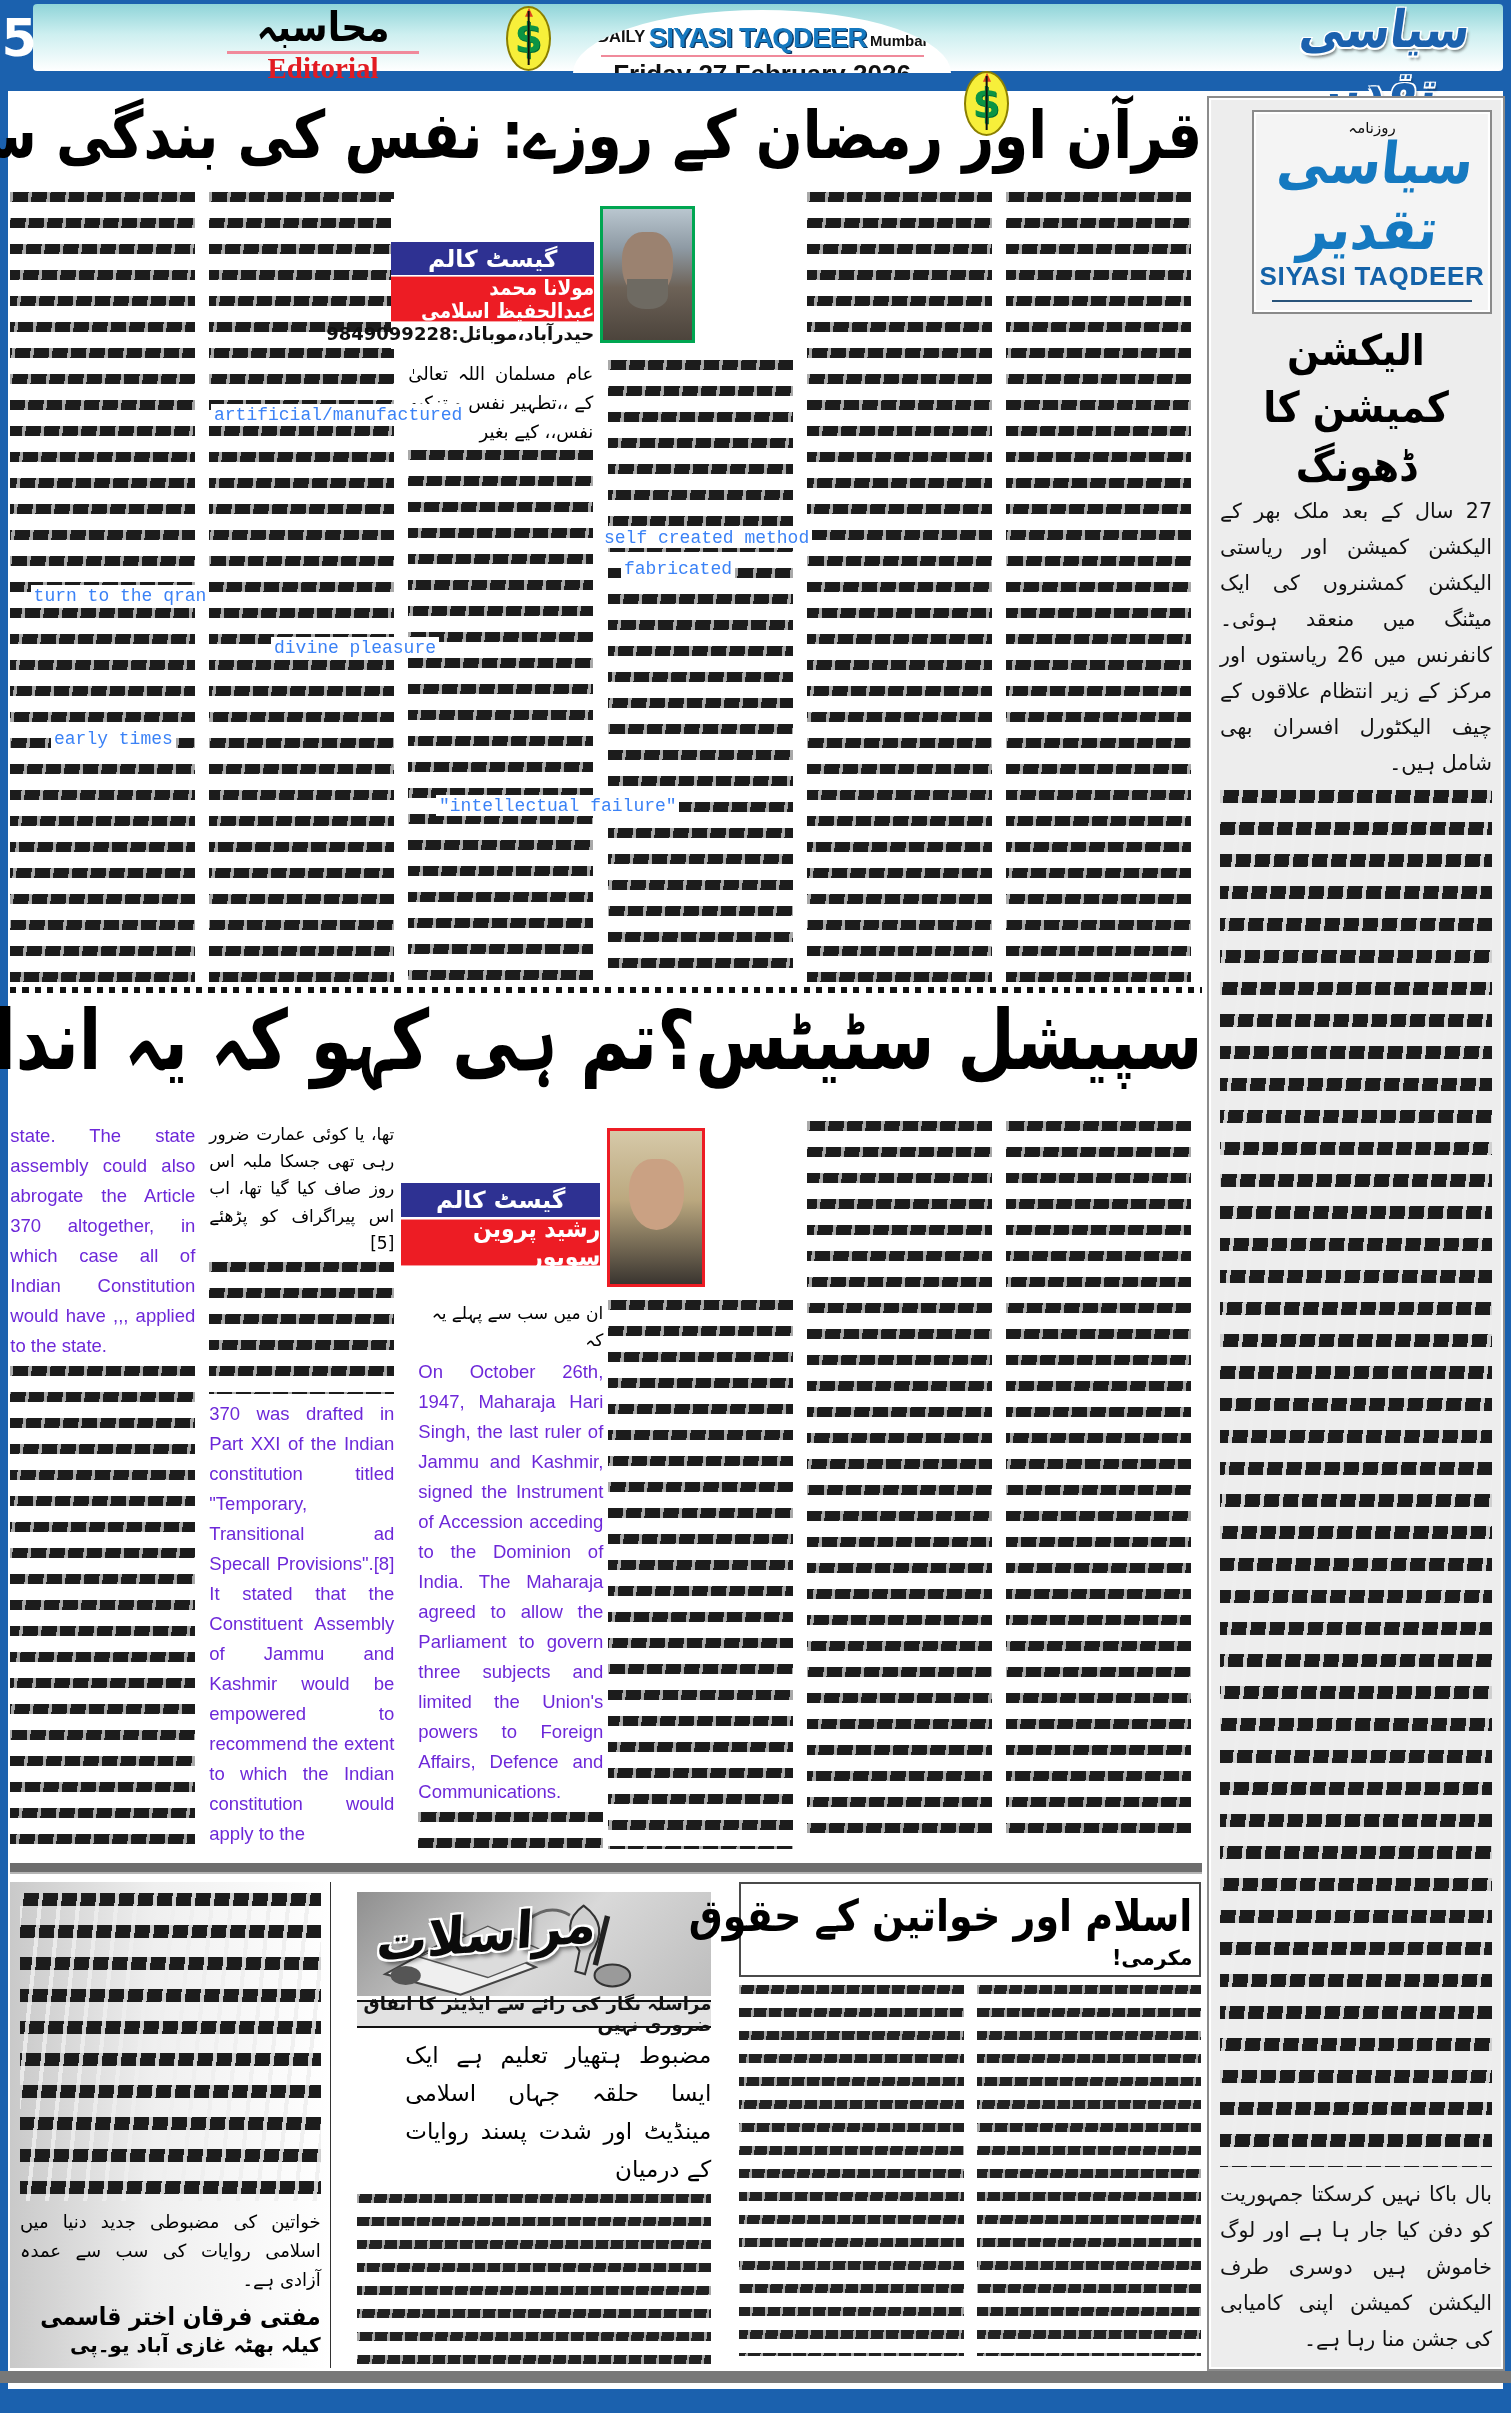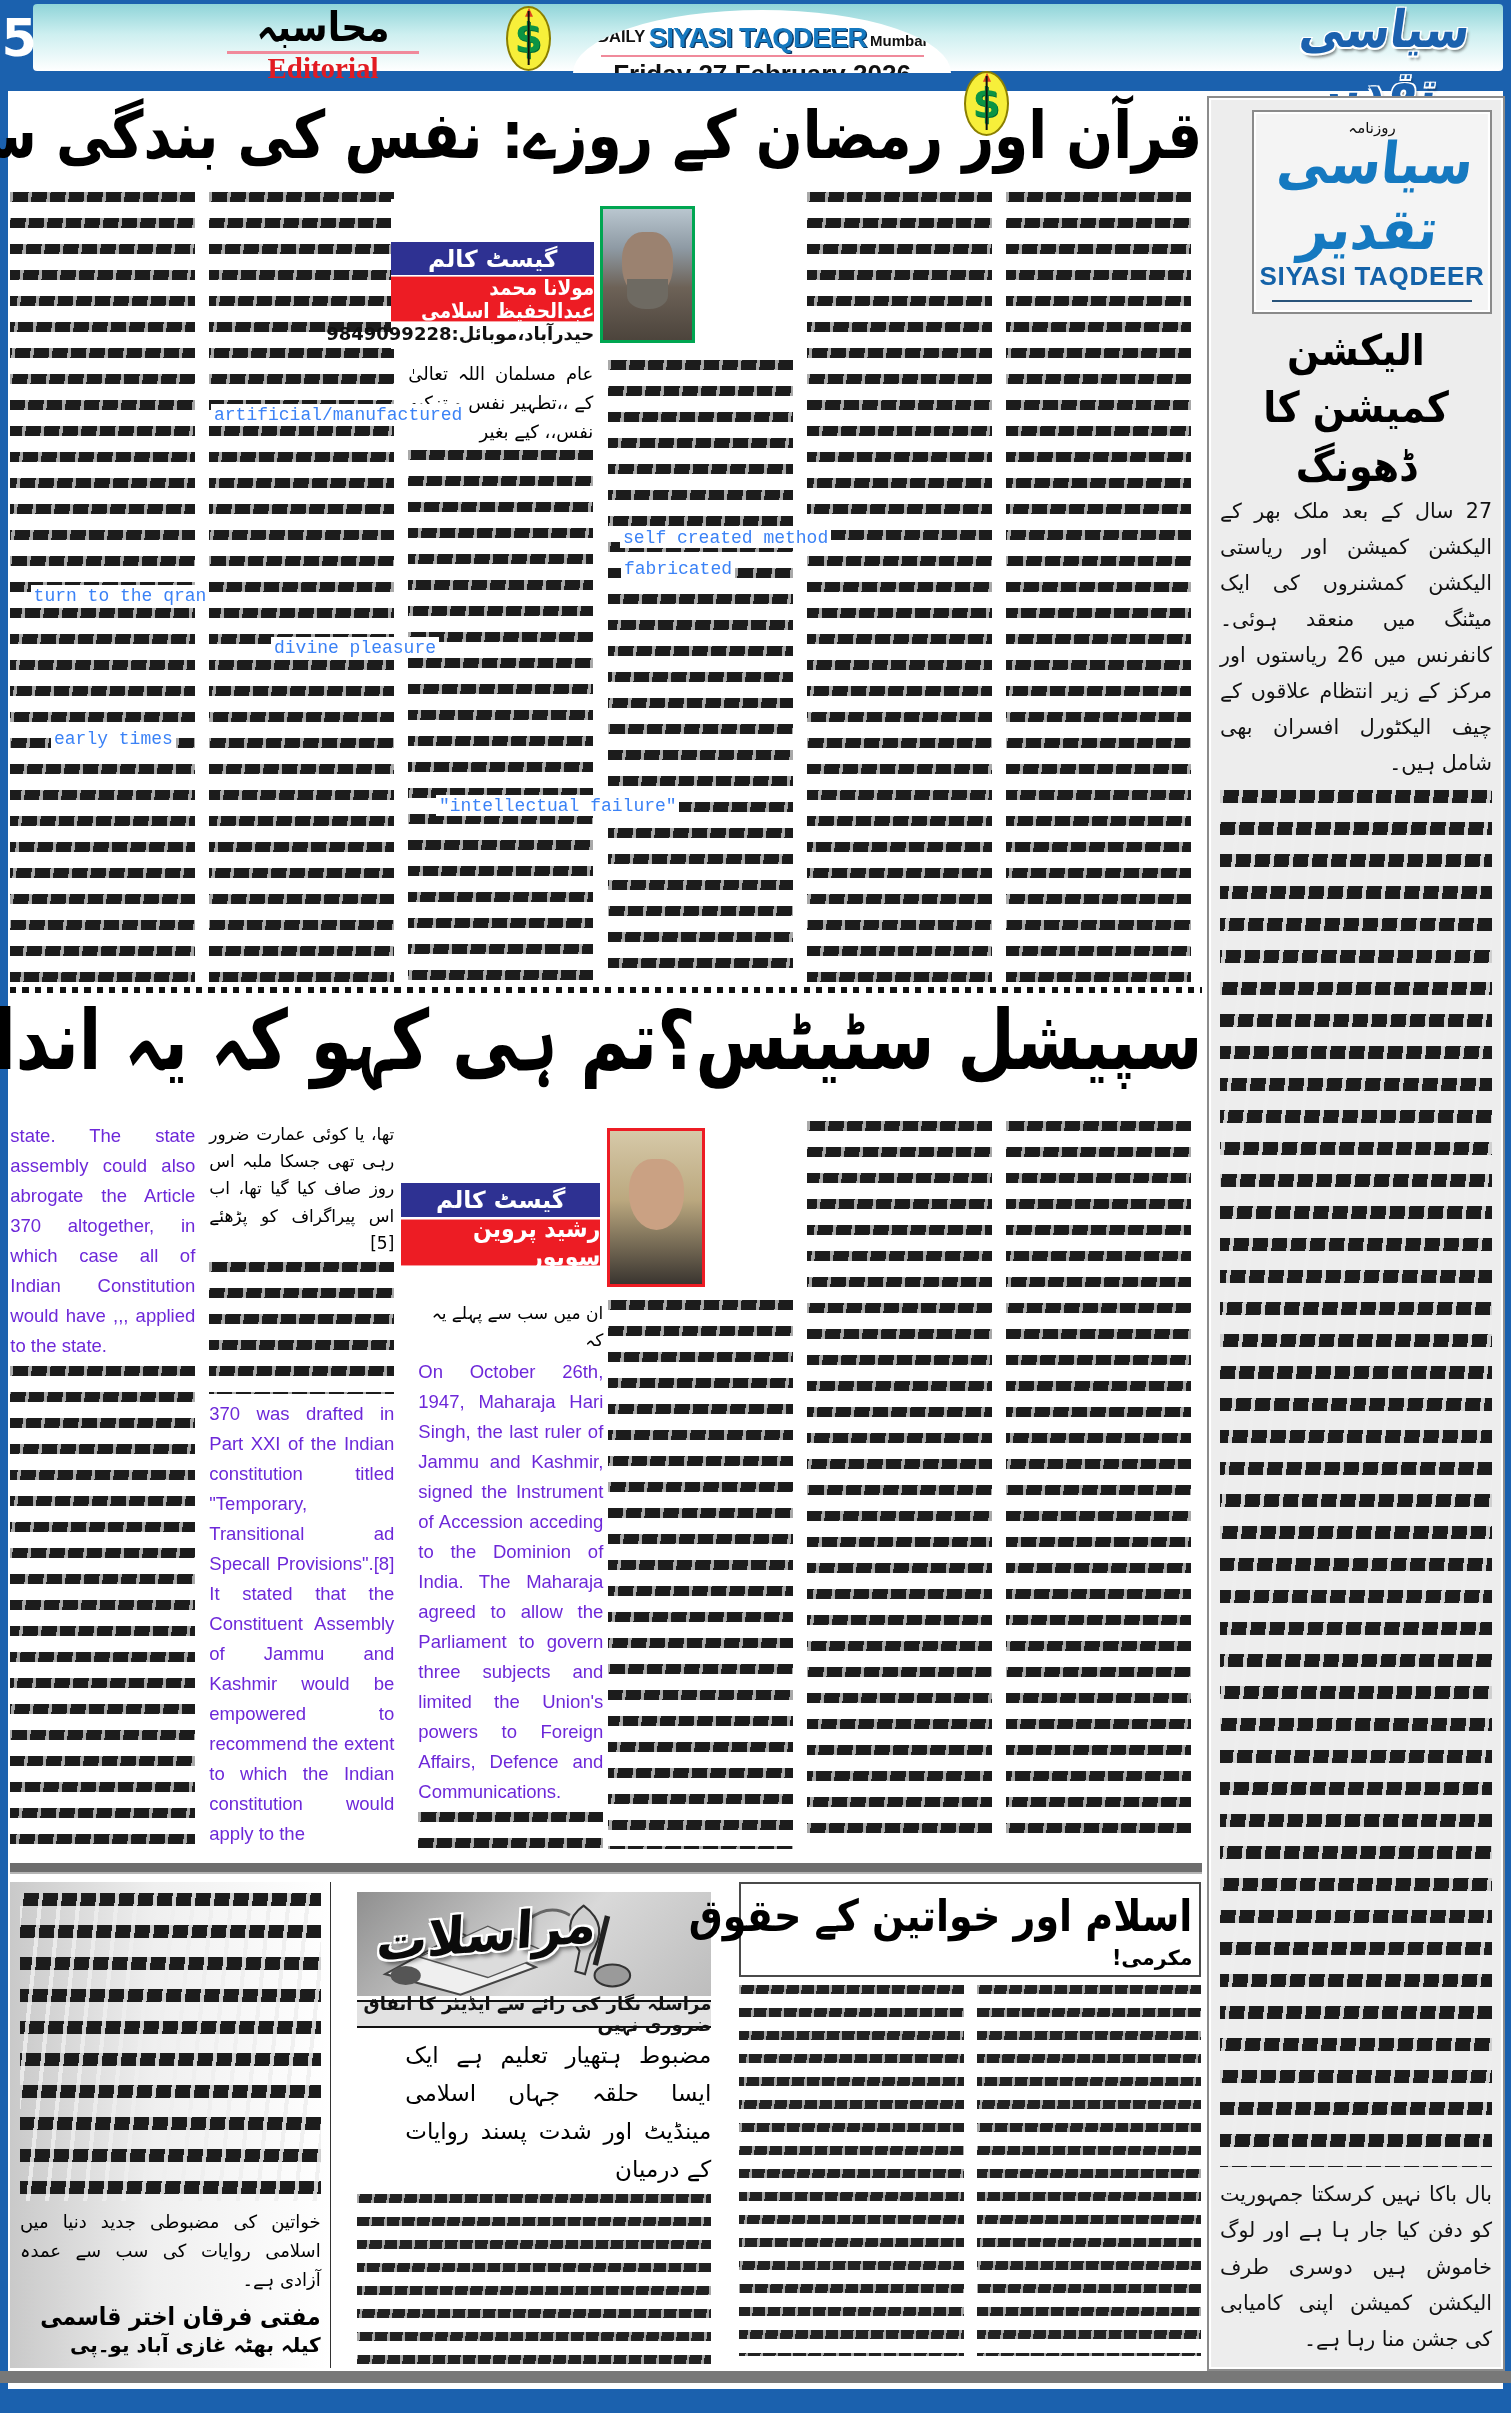--- a/index.html
+++ b/index.html
@@ -114,21 +114,21 @@
     </div>
     <div class="abs bar rtl" style="left:0;top:43px;width:203px;height:33px;background:#2e3192;font-size:23.4px;">گیسٹ کالم</div>
     <div class="abs bar rtl urdu-head" style="left:0;top:80px;width:203px;height:40px;background:#ed1c24;font-size:18.5px;color:#fff;">مولانا محمد عبدالحفیظ اسلامی</div>
     <div class="abs rtl ctr" style="left:0;top:124px;width:203px;font-size:18px;font-weight:bold;color:#111;">حیدرآباد،موبائل:9849099228</div>
   </div>
 
   <div class="abs en-inline" style="left:201px;top:308px;">artificial/manufactured</div>
   <div class="abs en-inline" style="left:261px;top:541px;">divine pleasure</div>
   <div class="abs en-inline" style="left:20.6px;top:489px;">turn to the qran</div>
   <div class="abs en-inline" style="left:41px;top:632px;">early times</div>
-  <div class="abs en-inline" style="left:610px;top:431px;">self created method</div>
+  <div class="abs en-inline" style="left:591px;top:431px;">self created method</div>
   <div class="abs en-inline" style="left:611px;top:462px;">fabricated</div>
   <div class="abs en-inline" style="left:426px;top:699px;">"intellectual failure"</div>
 </div>
 
 <div class="abs" style="left:10.3px;top:987px;width:1192px;height:876px;">
   <div class="abs" style="left:0;top:0;width:100%;height:6.2px;background:repeating-linear-gradient(90deg,#111 0 6.2px,#fff 6.2px 12.4px);"></div>
   <div class="rtl urdu-head ctr" style="position:absolute;left:0;top:15px;width:100%;font-size:66px;white-space:nowrap;transform:scaleY(1.25);">سپیشل سٹیٹس؟تم ہی کہو کہ یہ انداز گفتگو کیا ہے؟</div>
 
   <div class="abs col" style="left:0;top:134px;width:185px;height:728px;">
     <div class="en-par">state. The state assembly could also abrogate the Article 370 altogether, in which case all of Indian Constitution would have ,,, applied to the state.</div>

